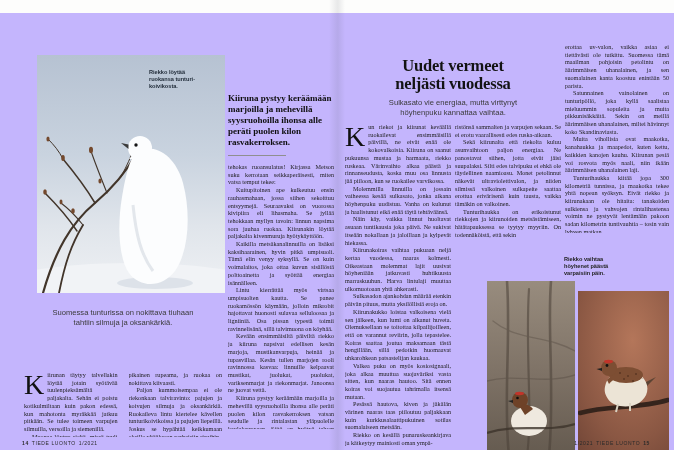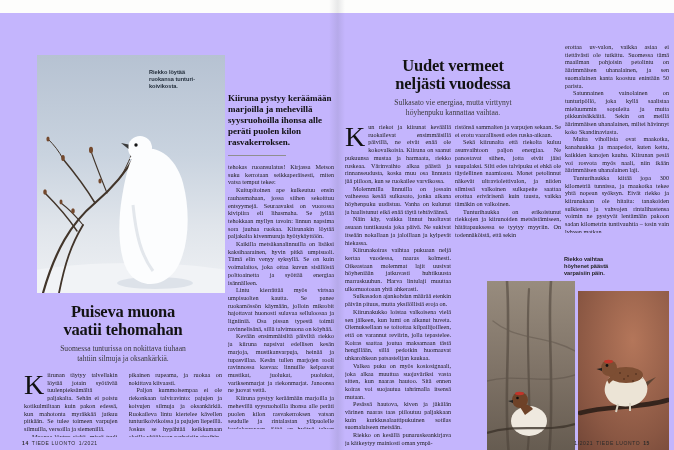--- a/index.html
+++ b/index.html
@@ -18,21 +18,21 @@
   .main-photo { left: 37px; top: 42px; width: 188px; height: 238px; }
   .photo-cap { position: absolute; left: 112px; top: 14px; width: 74px; z-index: 2;
                font-family: "Liberation Sans", sans-serif; font-weight: bold;
                font-size: 5.6px; line-height: 7px; color: #222d3a; white-space: pre-line; }
 
   .head-block { position: absolute; text-align: center; }
   .hb-left  { left: 24px; top: 290px; width: 198px; }
   .hb-right { left: 8px;  top: 44px;  width: 216px; }
   h1 { font-family: "Liberation Serif", serif; font-weight: bold; font-size: 16.5px;
        line-height: 18px; letter-spacing: -0.2px; color: #131313; white-space: pre-line; }
-  .sub { margin-top: 5px; font-family: Liberation Serif, serif; font-size: 7.6px;
+  .sub { margin-top: 5px; font-family: Liberation Sans, sans-serif; font-size: 7.6px;
          line-height: 9.5px; color: #3a3a3a; white-space: pre-line; }
 
   .body { font-size: 6.2px; line-height: 7.7px; text-align: justify; color: #1d1d1d; }
   .body p { margin: 0; }
   .cont p { text-indent: 8px; }
   .flow p + p { text-indent: 8px; }
   .dropcap { float: left; font-size: 28px; line-height: 23px; padding: 2px 3px 0 0; color: #111; }
 
   .two-cols { position: absolute; left: 24px; top: 358px; width: 198px; height: 66px;
               display: flex; gap: 11px; overflow: hidden; }
@@ -121,22 +121,20 @@
           <p>tehokas ruoansulatus! Kirjassa Metson suku kerrotaan seikkaperäisesti, miten vatsa temput tekee:</p>
           <p>Kuitupitoinen ape kulkeutuu ensin rauhasmahaan, jossa siihen sekoittuu entsyymejä. Seuraavaksi on vuorossa kivipiira eli lihasmaha. Se jyllää tehokkaan myllyn tavoin: linnun napsima sora jauhaa ruokaa. Kiirunakin löytää paljakalta kivenmuruja hyötykäyttöön.</p>
           <p>Kaikilla metsäkanalinnuilla on lisäksi kaksihaarainen, hyvin pitkä umpisuoli. Tämä elin venyy syksyllä. Se on kuin voimalaitos, joka ottaa kuvun sisällöstä polttoainetta ja syöttää energiaa isännälleen.</p>
           <p>Lintu kierrättää myös virtsaa umpisuolten kautta. Se panee ruokamössön käymään, jolloin mikrobit hajottavat huonosti sulavaa selluloosaa ja ligniiniä. Osa pissan typestä toimii ravinnelisänä, sillä talvimuona on köyhää.</p>
           <p>Kevään ensimmäisiltä päiviltä riekko ja kiiruna napsivat edellisen kesän marjoja, mustikanvarpuja, heinää ja tupasvillaa. Kesän tullen marjojen rooli ravinnossa kasvaa: linnuille kelpaavat mustikat, juolukat, puolukat, variksenmarjat ja riekonmarjat. Janoonsa ne juovat vettä.</p>
           <p>Kiiruna pystyy keräämään marjoilla ja mehevillä syysruohoilla ihonsa alle peräti puolen kilon rasvakerroksen vatsan seudulle ja rintalastan yläpuolelle kaulakauppaan. Siitä on hyötyä talven kylmillä. Rasva hidastaa lämmön haihtumista ihon läpi. Huippuvuorten kiiruna on tässä suhteessa erikoisuus: sille rasvaa kertyy ihan joka puolelle kehoa.</p>
         </div>
     </div>
 
     <header class="head-block hb-left">
-      <h1>Puiseva muona
-vaatii tehomahan</h1>
       <p class="sub">Suomessa tunturissa on nokittava tiuhaan
 tahtiin silmuja ja oksankärkiä.</p>
     </header>
 
     <div class="two-cols">
       <div class="col body">
         <p><span class="dropcap">K</span><span>iirunan täytyy talvellakin löytää jotain syötävää tuulenpieksämältä paljakalta. Sehän ei poistu kotikulmiltaan kuin pakon edessä, kun mahotonta myräkkää jatkuu pitkään. Se tulee toimeen varpujen silmuilla, versoilla ja siemenillä.</span></p>
         <div class="cont">
             <p>Muonaa löytyy sieltä, missä tuuli on lakaissut maaston paljaaksi lumesta. Kylmänä talvipäivinä ateriointi on</p>
           </div>

